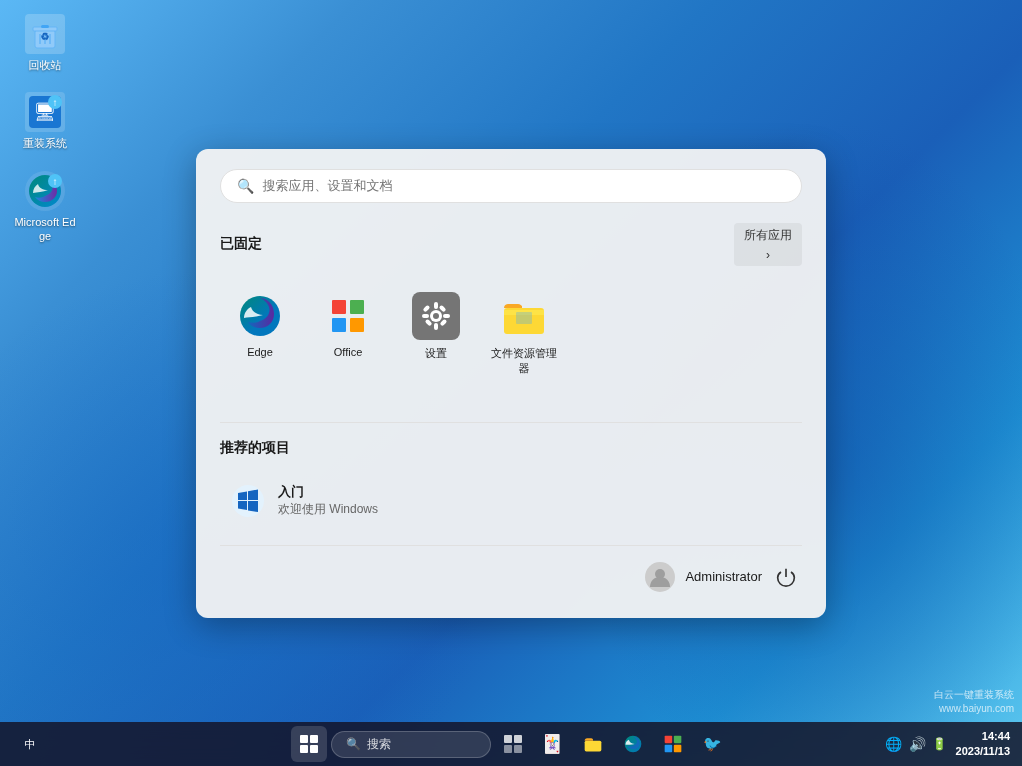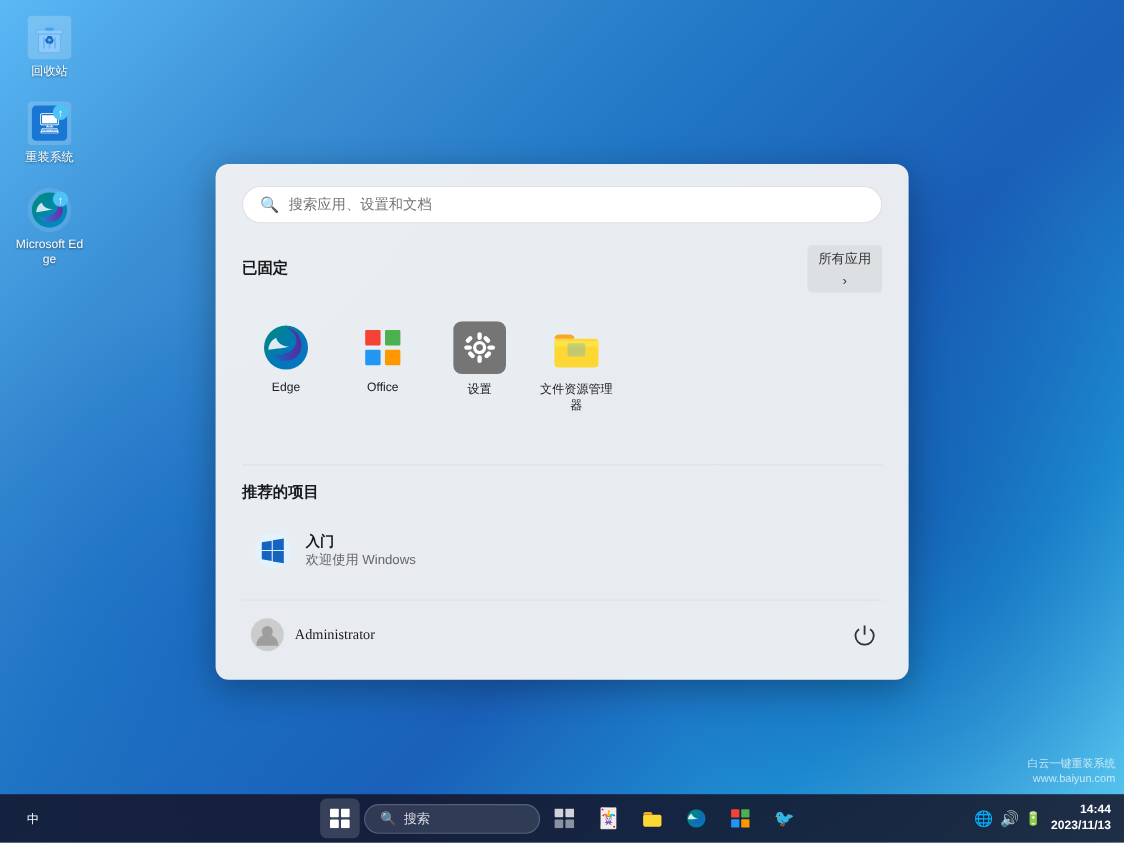--- a/index.html
+++ b/index.html
@@ -220,25 +220,24 @@
     }
     .rec-subtitle {
       font-size: 12px;
       color: #666;
     }
 
     
     .bottom-bar {
       display: flex;
       align-items: center;
-      justify-content: space-between;
+      justify-content: flex-end;
       padding-top: 10px;
       border-top: 1px solid #e0e0e0;
       margin-top: 8px;
-      font-family: Liberation Serif, serif;
     }
 
     .user-info {
       display: flex;
       align-items: center;
       gap: 10px;
       cursor: pointer;
       padding: 6px 8px;
       border-radius: 6px;
     }

